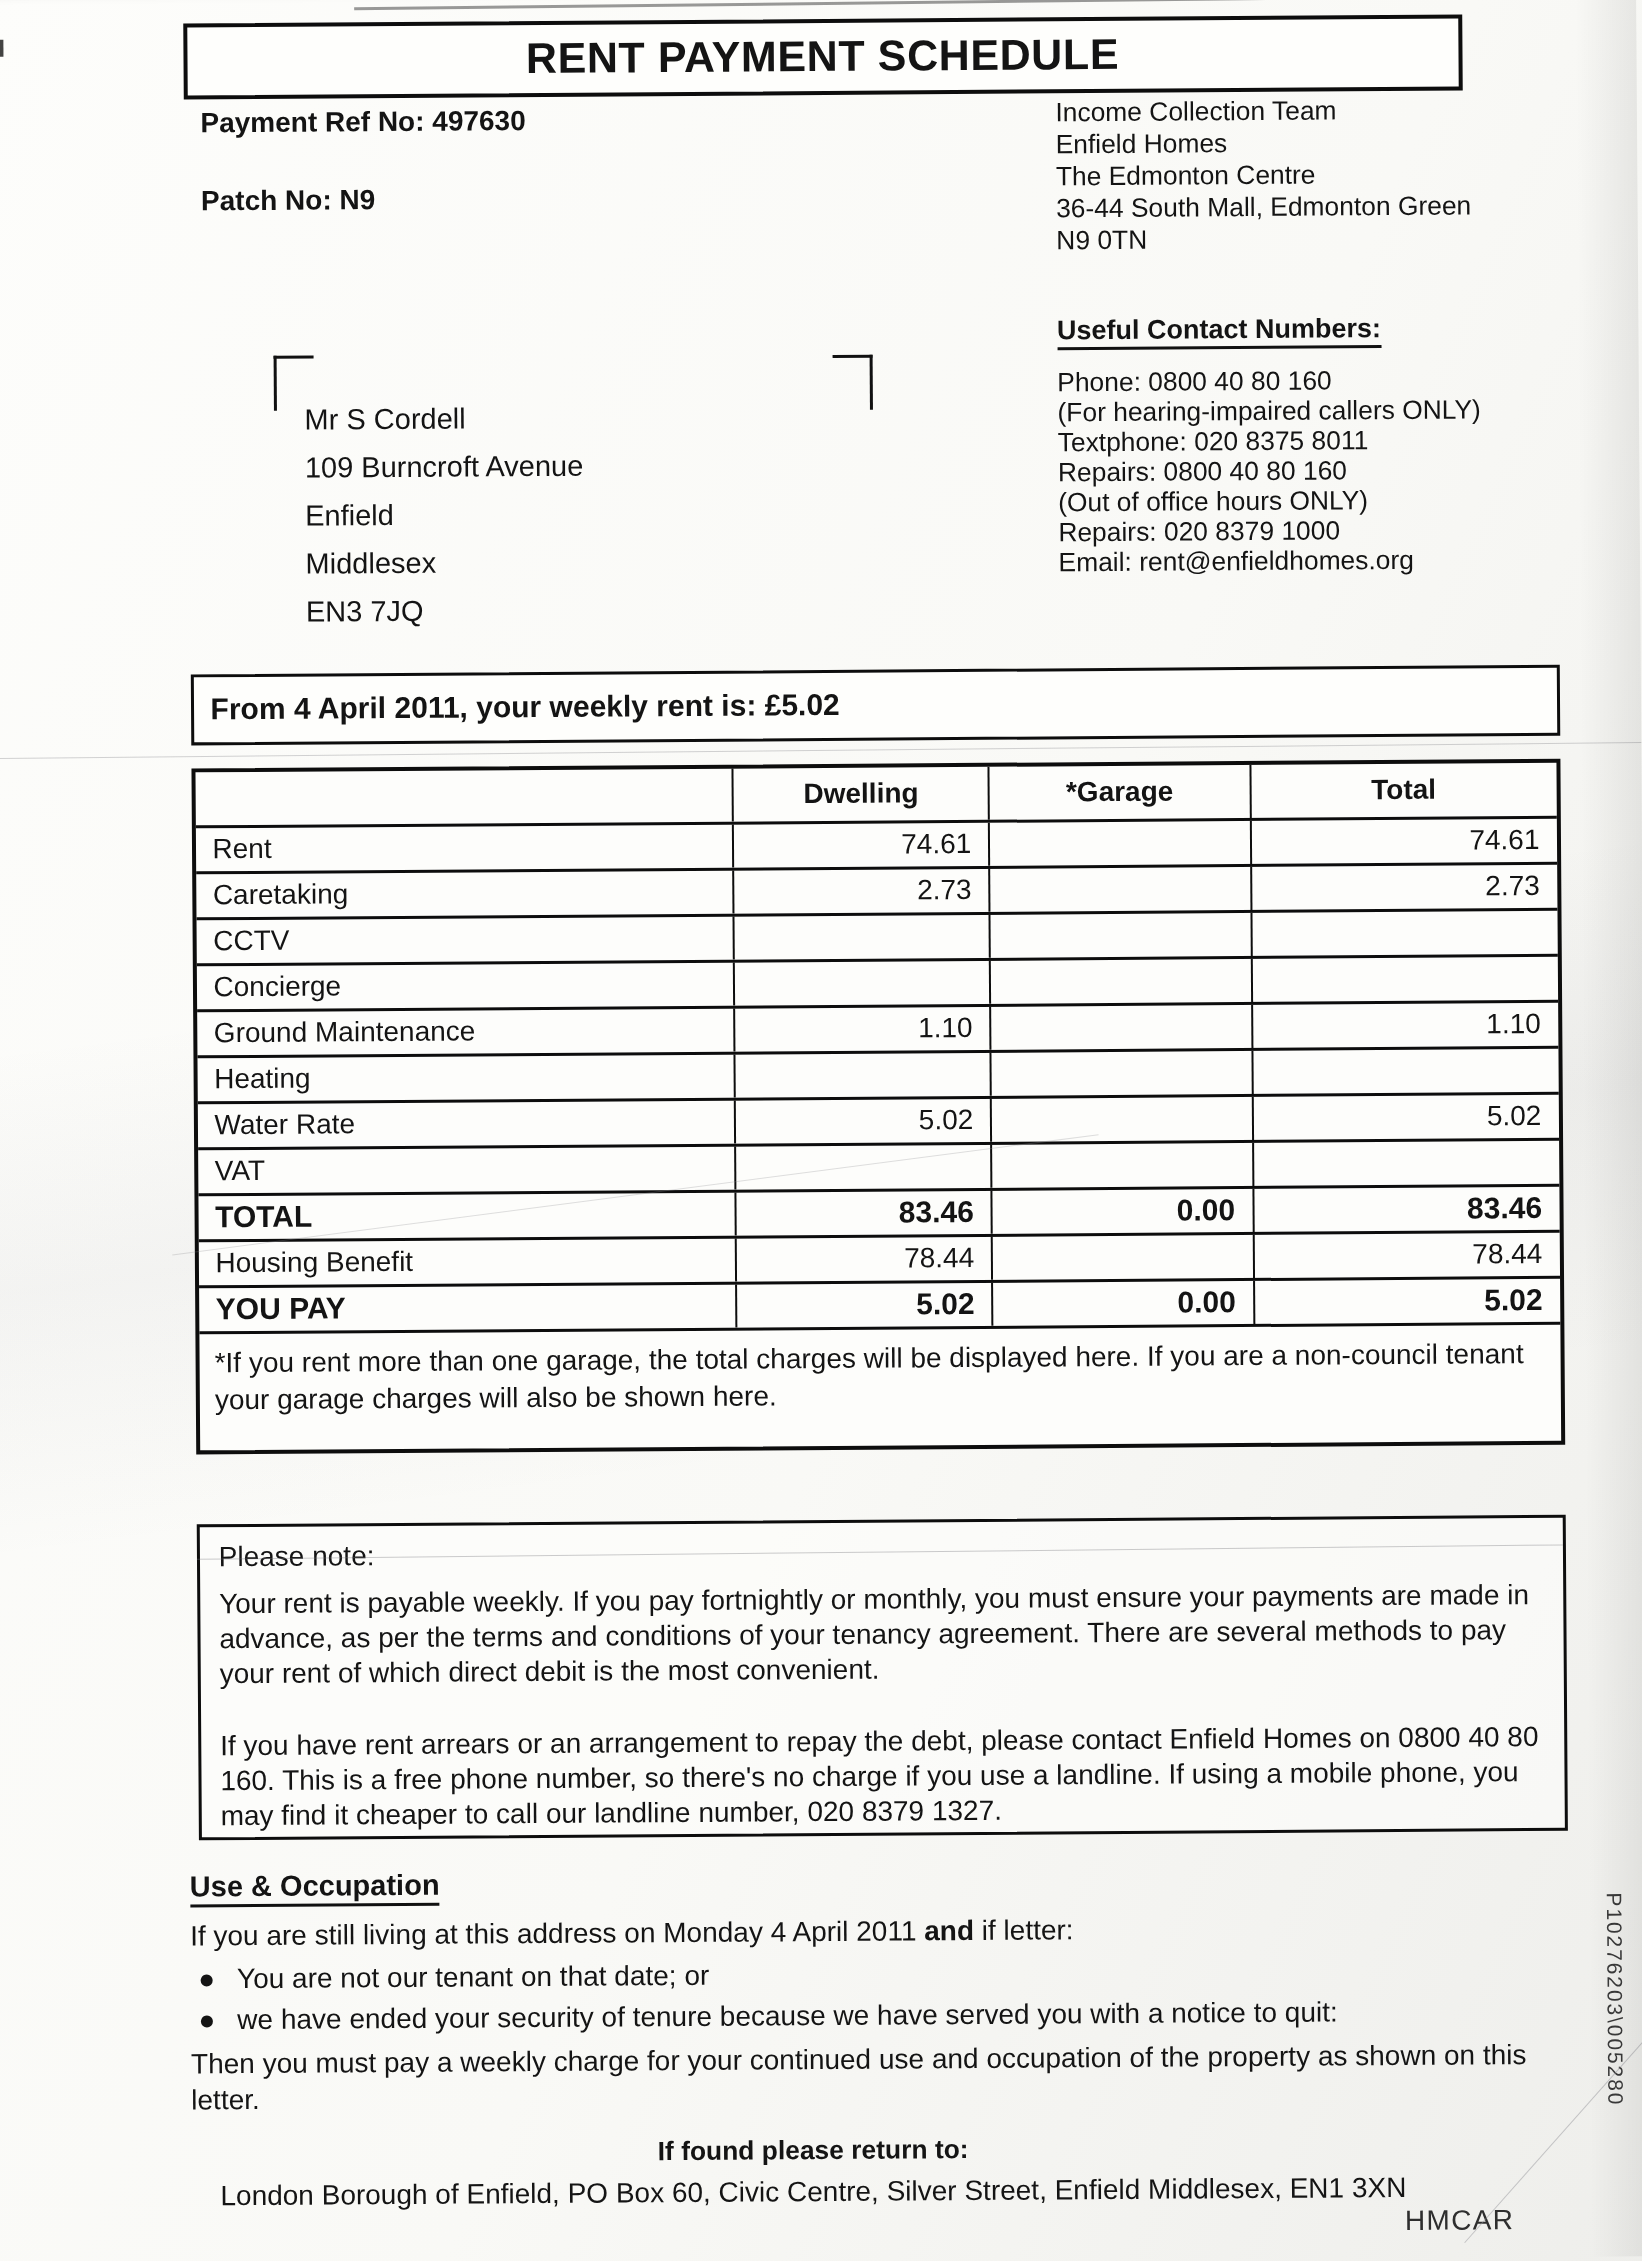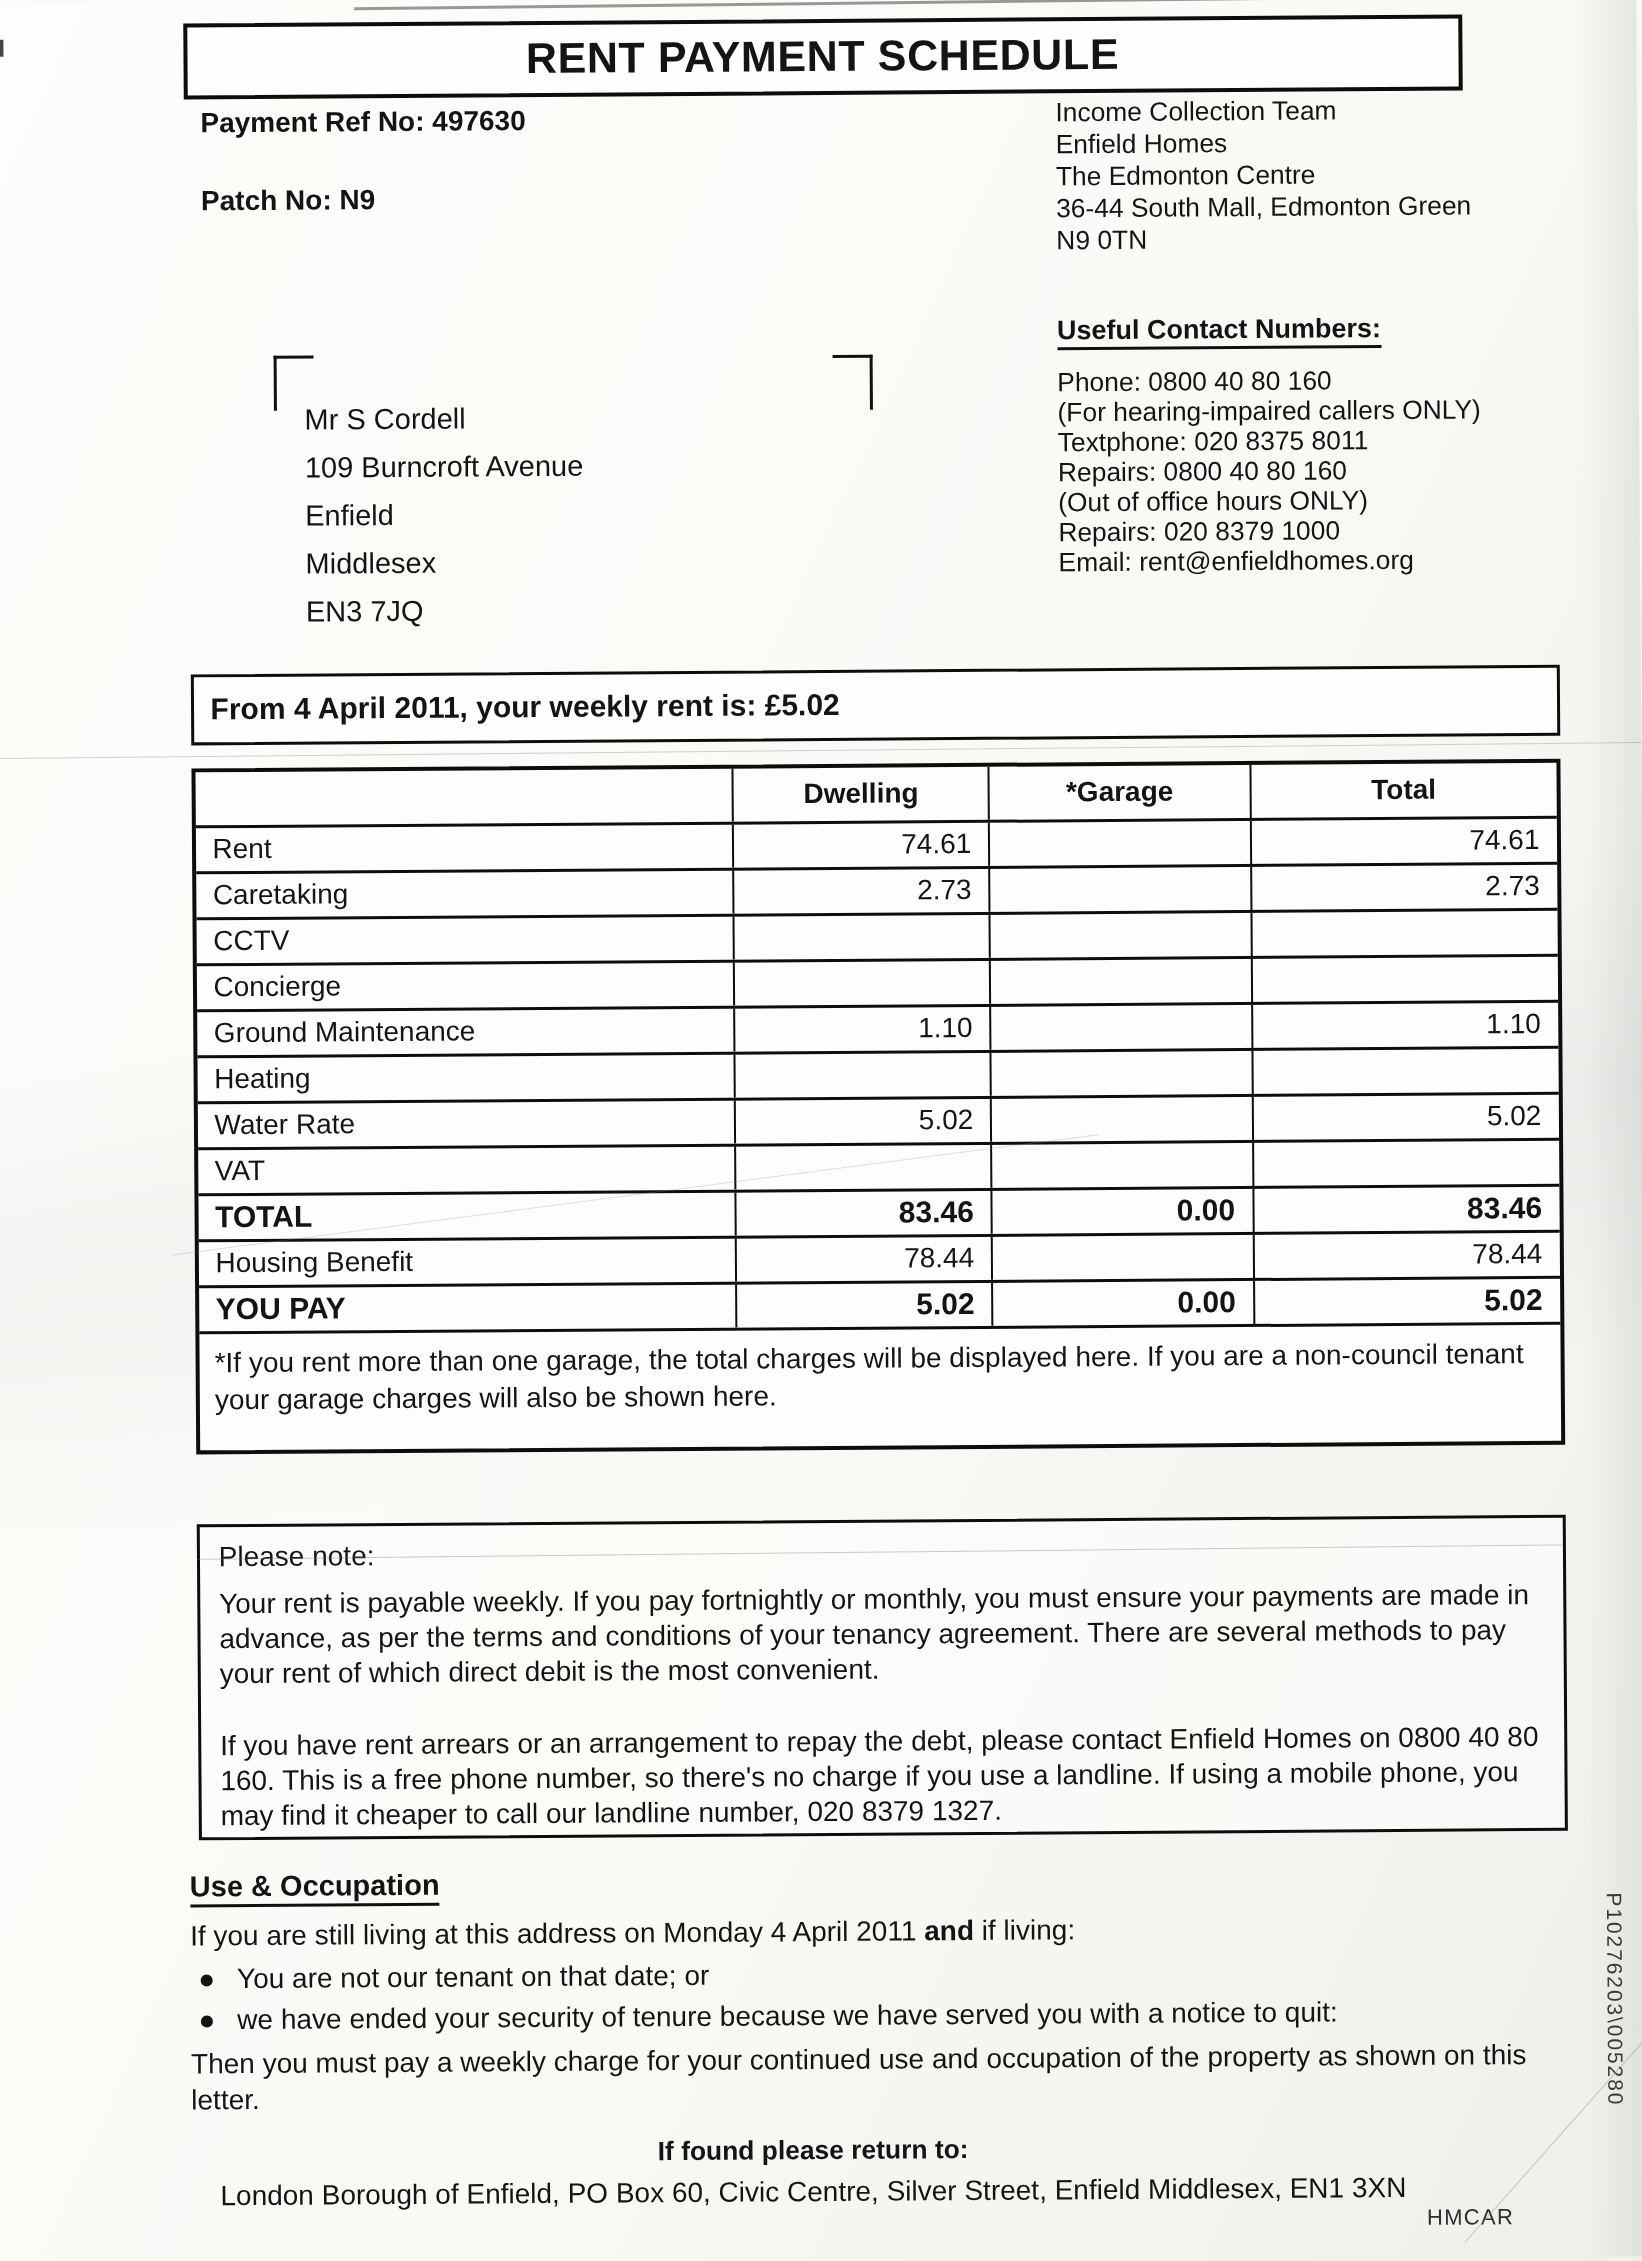--- a/index.html
+++ b/index.html
@@ -100,21 +100,21 @@
   .uo-intro { margin-top: 11.6px; font-size: 28px; line-height: 35px; }
   .uo-bullets { margin-top: 7.7px; }
   .uo-bullet { display: flex; gap: 22px; padding-left: 7.7px; margin-top: 6.4px; font-size: 28px; line-height: 35px; }
   .uo-bullet .dot { font-size: 28px; line-height: 35px; }
   .uo-outro { margin-top: 9px; font-size: 28px; line-height: 36px; }
 
   
   .footer { position: absolute; left: 0; top: 2134px; width: 1611px; text-align: center; }
   .footer .f-head { font-size: 26.4px; font-weight: bold; }
   .footer .f-addr { font-size: 28px; margin-top: 10.3px; }
-  .hmcar { position: absolute; right: 137px; top: 2208px; font-size: 22px; color: #2e2e2e; letter-spacing: 1.3px; }
+  .hmcar { position: absolute; right: 137px; top: 2208px; font-size: 28px; color: #2e2e2e; letter-spacing: 1.3px; }
   .side-code {
     position: absolute; right: 23px; top: 1897px;
     writing-mode: vertical-rl; text-orientation: mixed;
     font-size: 21px; color: #3a3a3a; letter-spacing: 1.9px;
   }
 </style>
 </head>
 <body>
 
 <div class="sheet">
@@ -245,21 +245,21 @@
     </div>
 
     <div class="note-box">
       <div class="nb-head">Please note:</div>
       <p class="p1">Your rent is payable weekly. If you pay fortnightly or monthly, you must ensure your payments are made in advance, as per the terms and conditions of your tenancy agreement. There are several methods to pay your rent of which direct debit is the most convenient.</p>
       <p class="p2">If you have rent arrears or an arrangement to repay the debt,  please contact  Enfield Homes on 0800 40 80 160. This is a free phone number, so there's no charge if you use a landline. If using a mobile phone, you may find it cheaper to call our landline number, 020 8379 1327.</p>
     </div>
 
     <div class="use-occ">
       <div class="uo-head">Use &amp; Occupation</div>
-      <div class="uo-intro"><span>If you are still living at this address on Monday 4 April 2011 </span><b>and</b><span> if living:</span></div>
+      <div class="uo-intro"><span>If you are still living at this address on Monday 4 April 2011 </span><b>and</b><span> if letter:</span></div>
       <div class="uo-bullets">
         <div class="uo-bullet">
           <span class="dot">●</span>
           <span>You are not our tenant on that date; or</span>
         </div>
         <div class="uo-bullet">
           <span class="dot">●</span>
           <span>we have ended your security of tenure because we have served you with a notice to quit:</span>
         </div>
       </div>

